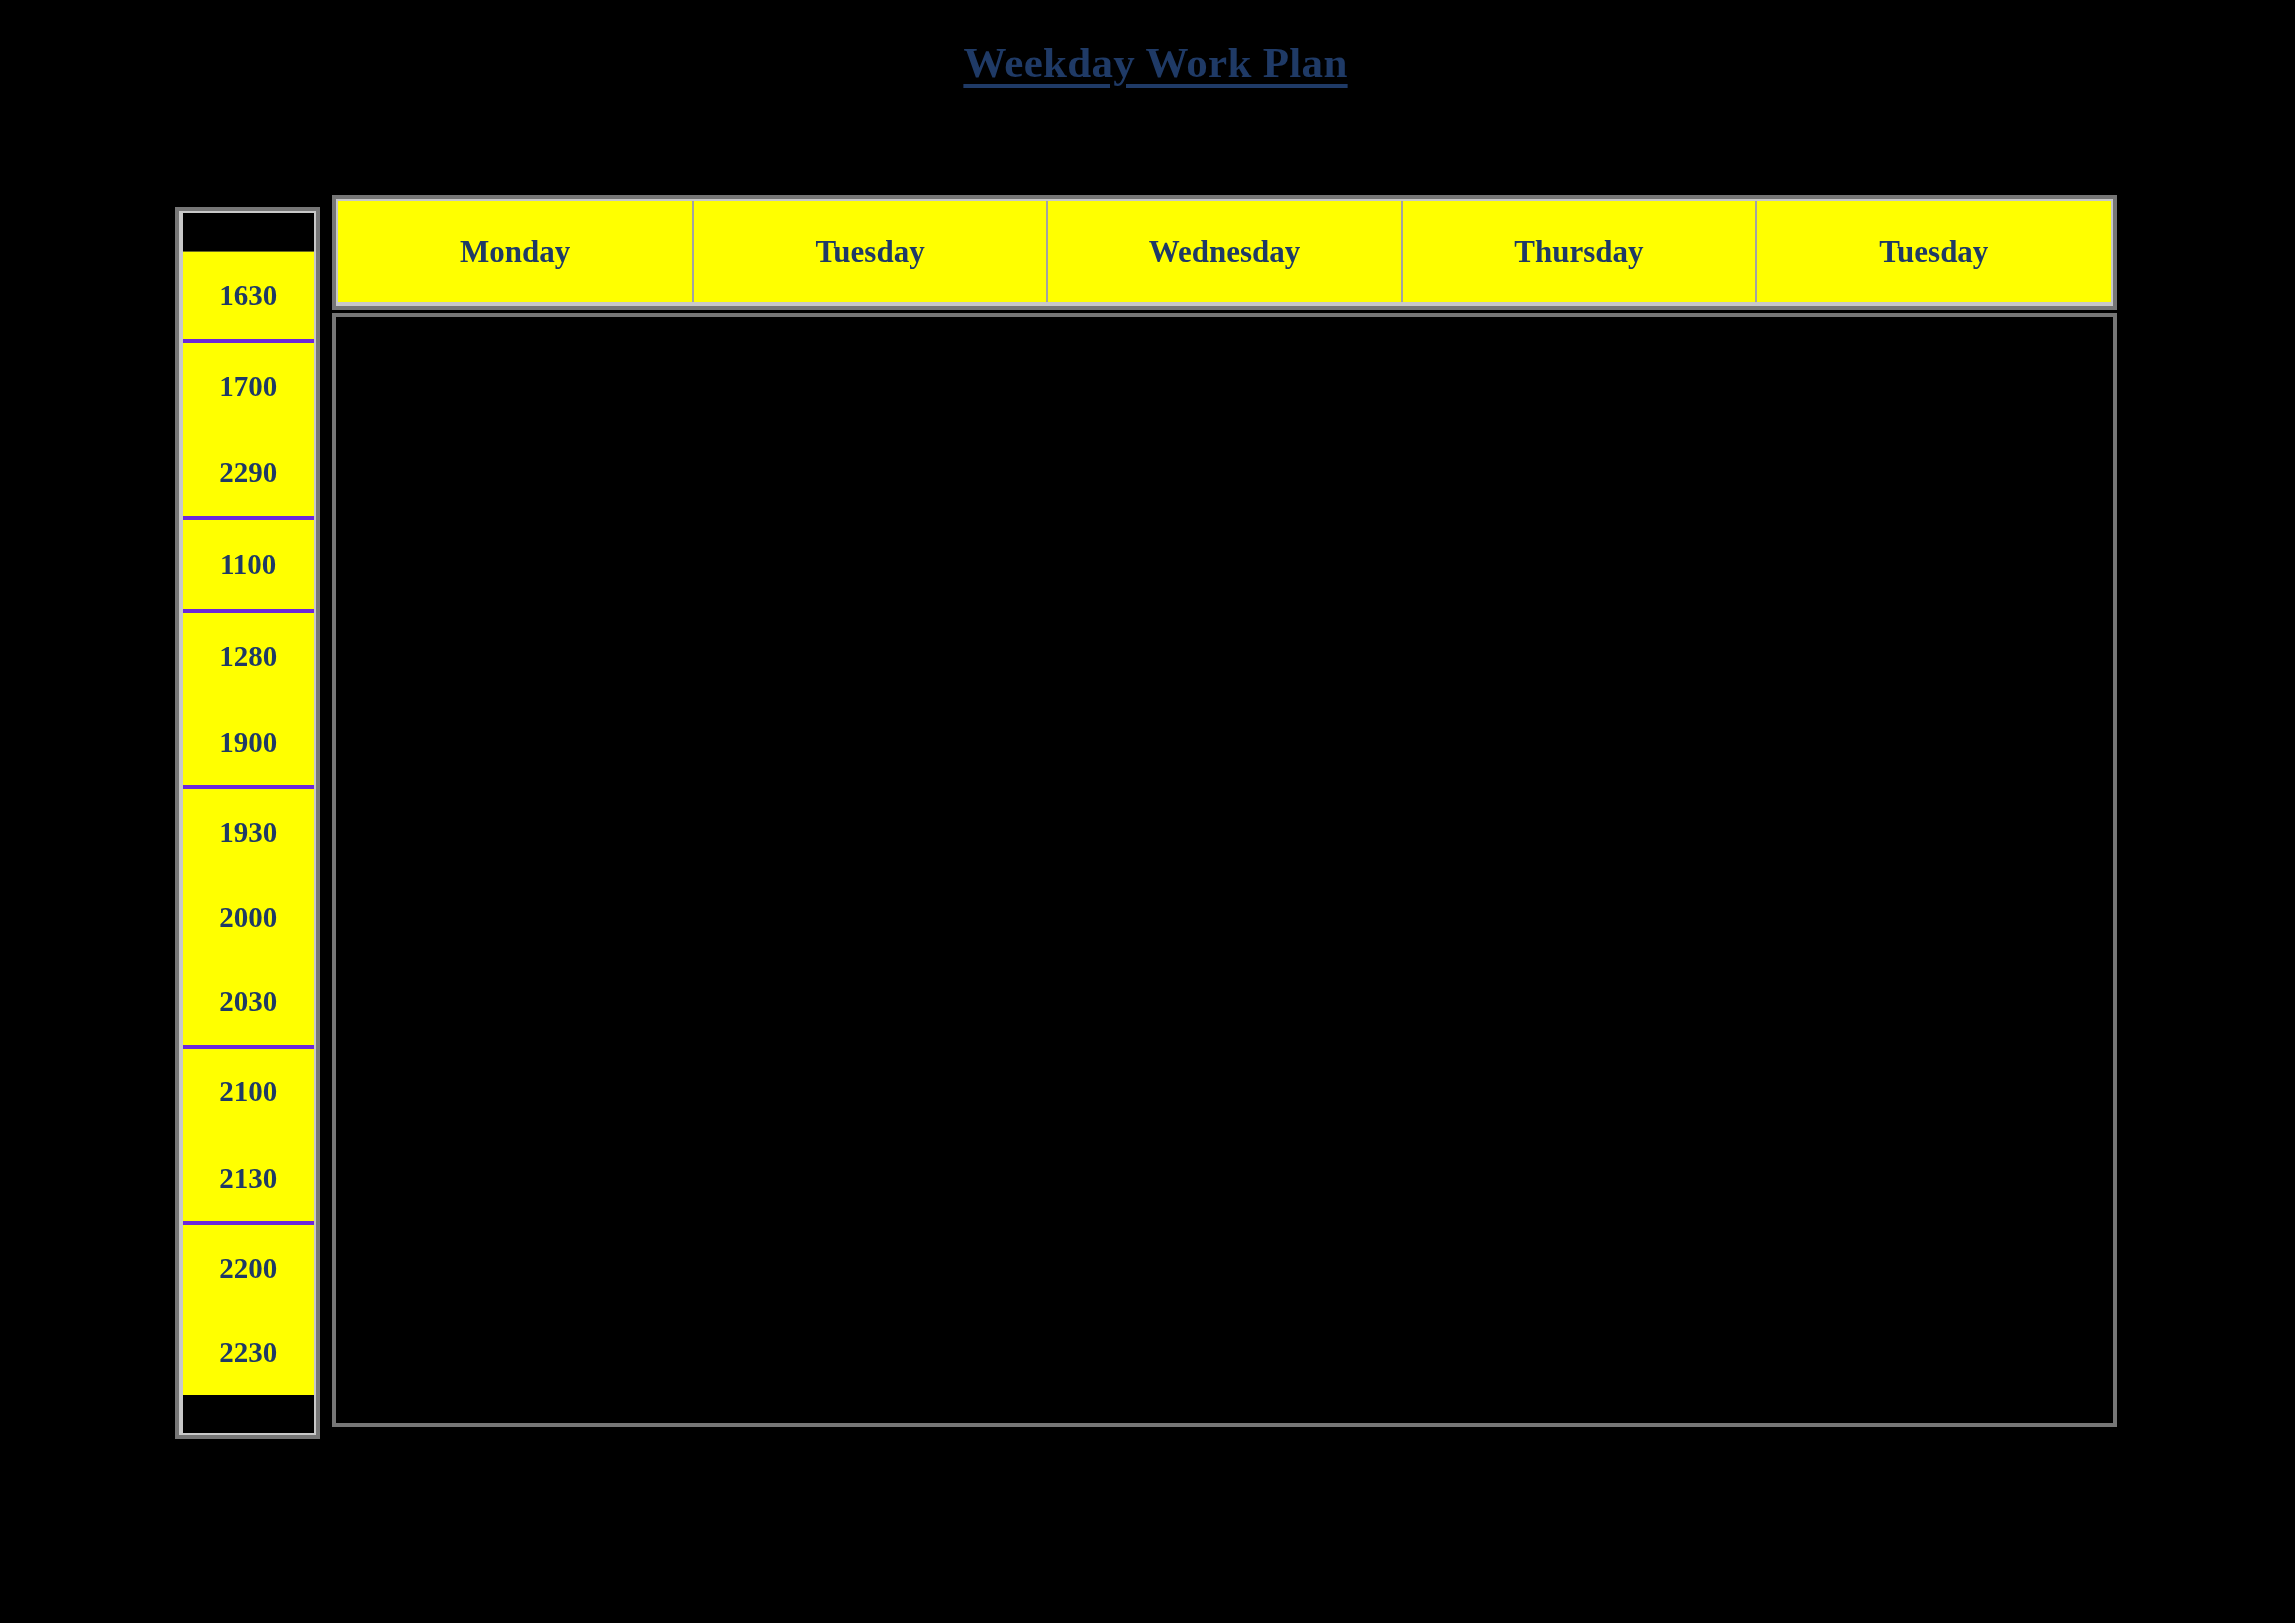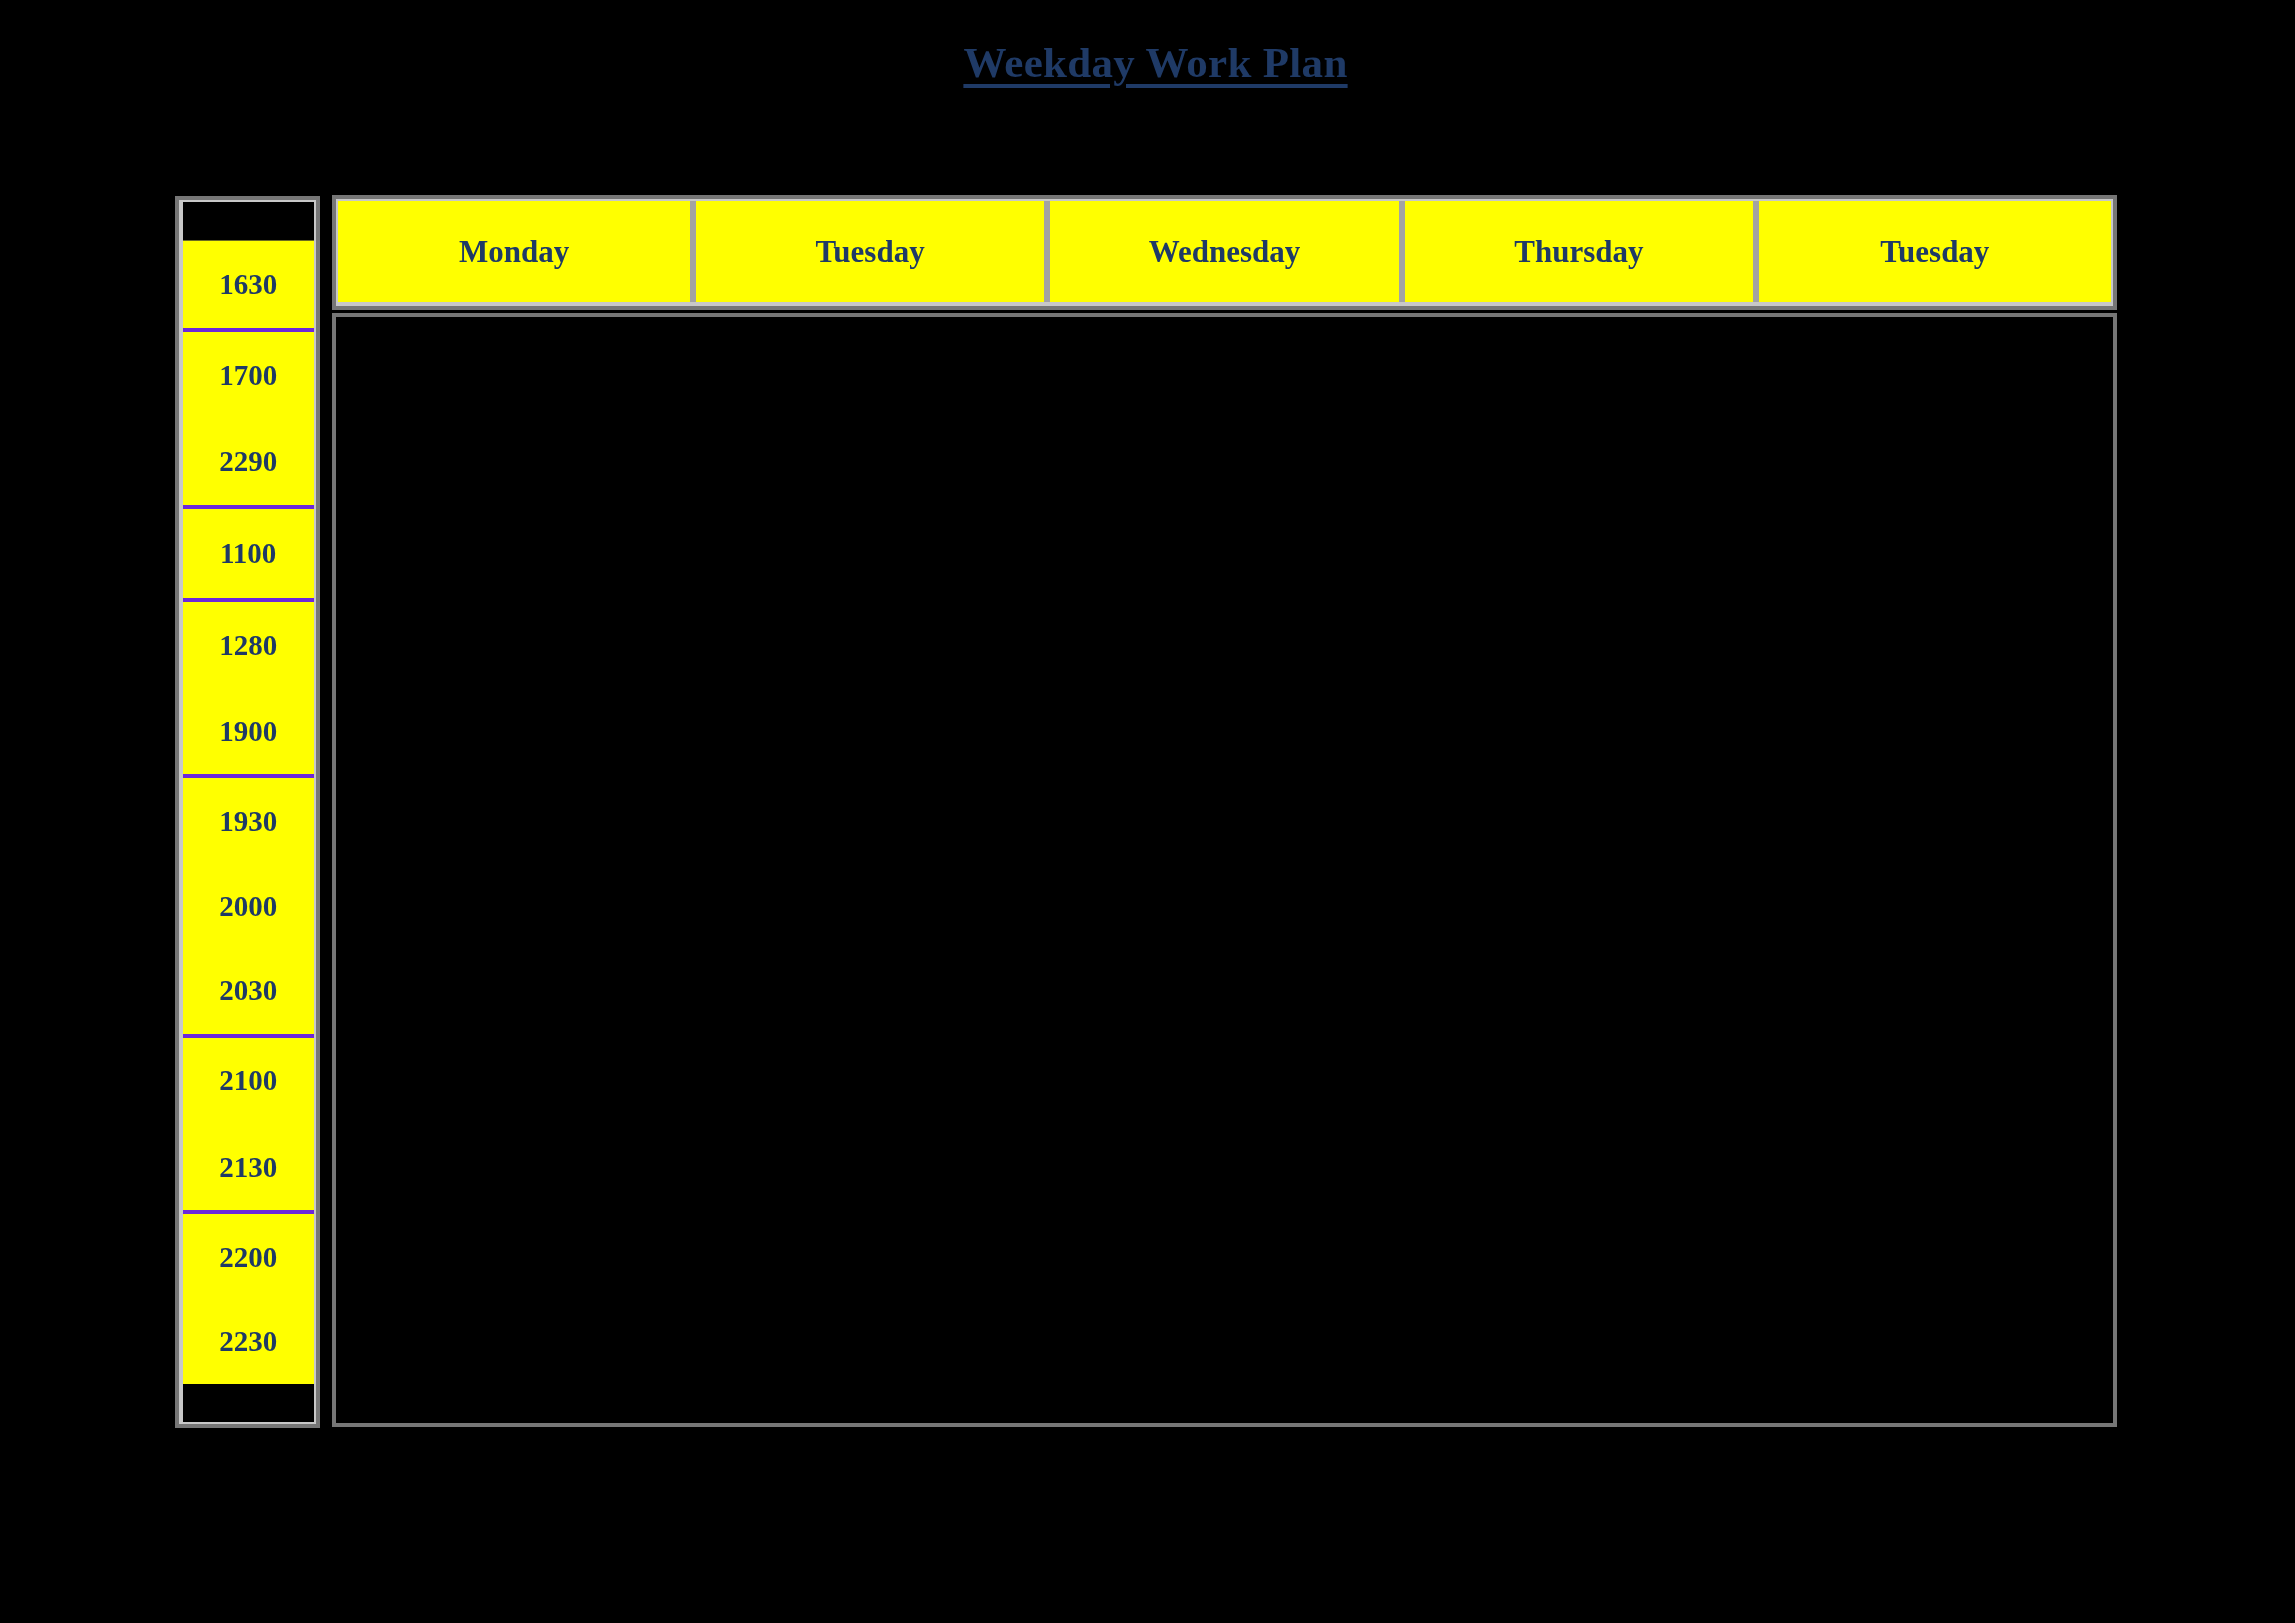--- a/index.html
+++ b/index.html
@@ -55,21 +55,21 @@
     background: #c8c8c8;
     padding: 3.3px;
     box-sizing: border-box;
     height: 100%;
   }
 
   
   #time-col {
     position: absolute;
     left: 0;
-    top: 1px;
+    top: 12px;
     width: 145px;
     height: 1232px;
   }
   #time-col .frame-inner { padding: 2.6px 2.6px 2.6px 3.9px; }
   #time-table {
     width: 100%;
     height: 100%;
     border-collapse: collapse;
     background: #000000;
     table-layout: fixed;
@@ -121,21 +121,21 @@
     background: #000000;
   }
   #day-header-table th {
     background: #ffff00;
     color: #1f3a66;
     font-size: 31px;
     font-weight: bold;
     text-align: center;
     vertical-align: middle;
     border-left: 2px solid #000000;
-    border-right: 6px solid #a3a3a3;
+    border-right: 2px solid #a3a3a3;
     padding: 0;
   }
   #day-header-table th:first-child { border-left: none; }
   #day-header-table th:last-child  { border-right: none; }
 
   
   #schedule-body {
     position: absolute;
     left: 0;
     top: 118px;

